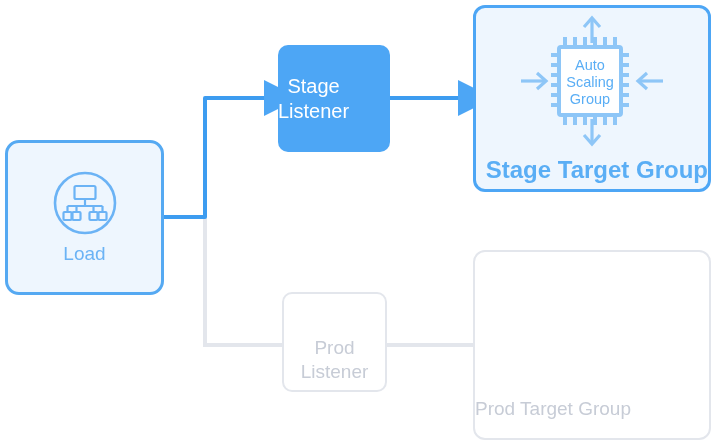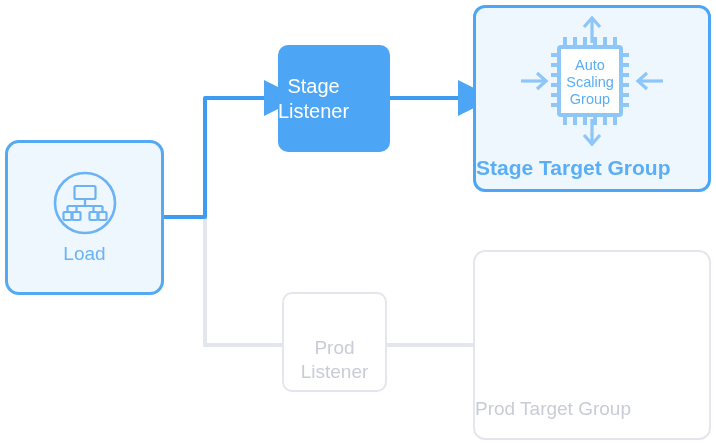--- a/index.html
+++ b/index.html
@@ -22,21 +22,21 @@
     background:#4da6f5;border-radius:10px;
     display:flex;align-items:center;justify-content:flex-start;}
   #stage-listener .sl-label{color:#ffffff;font-size:20px;line-height:25px;text-align:center;}
 
   
   #stage-target-group{left:473px;top:5px;width:238px;height:187px;
     background:#eef6fe;border:3px solid #4da6f5;border-radius:12px;}
   #stage-target-group .asg-wrap{position:absolute;left:0;top:0;width:232px;height:145px;
     display:flex;align-items:center;justify-content:center;text-decoration:underline;}
   #stage-target-group .stg-label{position:absolute;left:0;right:0;top:148px;
-    text-align:left;color:#5aaef5;font-size:21px;font-weight:bold;}
+    text-align:right;color:#5aaef5;font-size:24px;font-weight:bold;}
 
   
   #prod-listener{left:282px;top:292px;width:105px;height:100px;
     background:#ffffff;border:2px solid #e3e6ec;border-radius:10px;
     display:flex;align-items:center;justify-content:center;}
   #prod-listener .pl-label{color:#c7ccd6;font-size:19px;line-height:24px;text-align:center;margin-top:35px;}
 
   
   #prod-target-group{left:473px;top:250px;width:238px;height:190px;
     background:#ffffff;border:2px solid #e3e6ec;border-radius:12px;}

